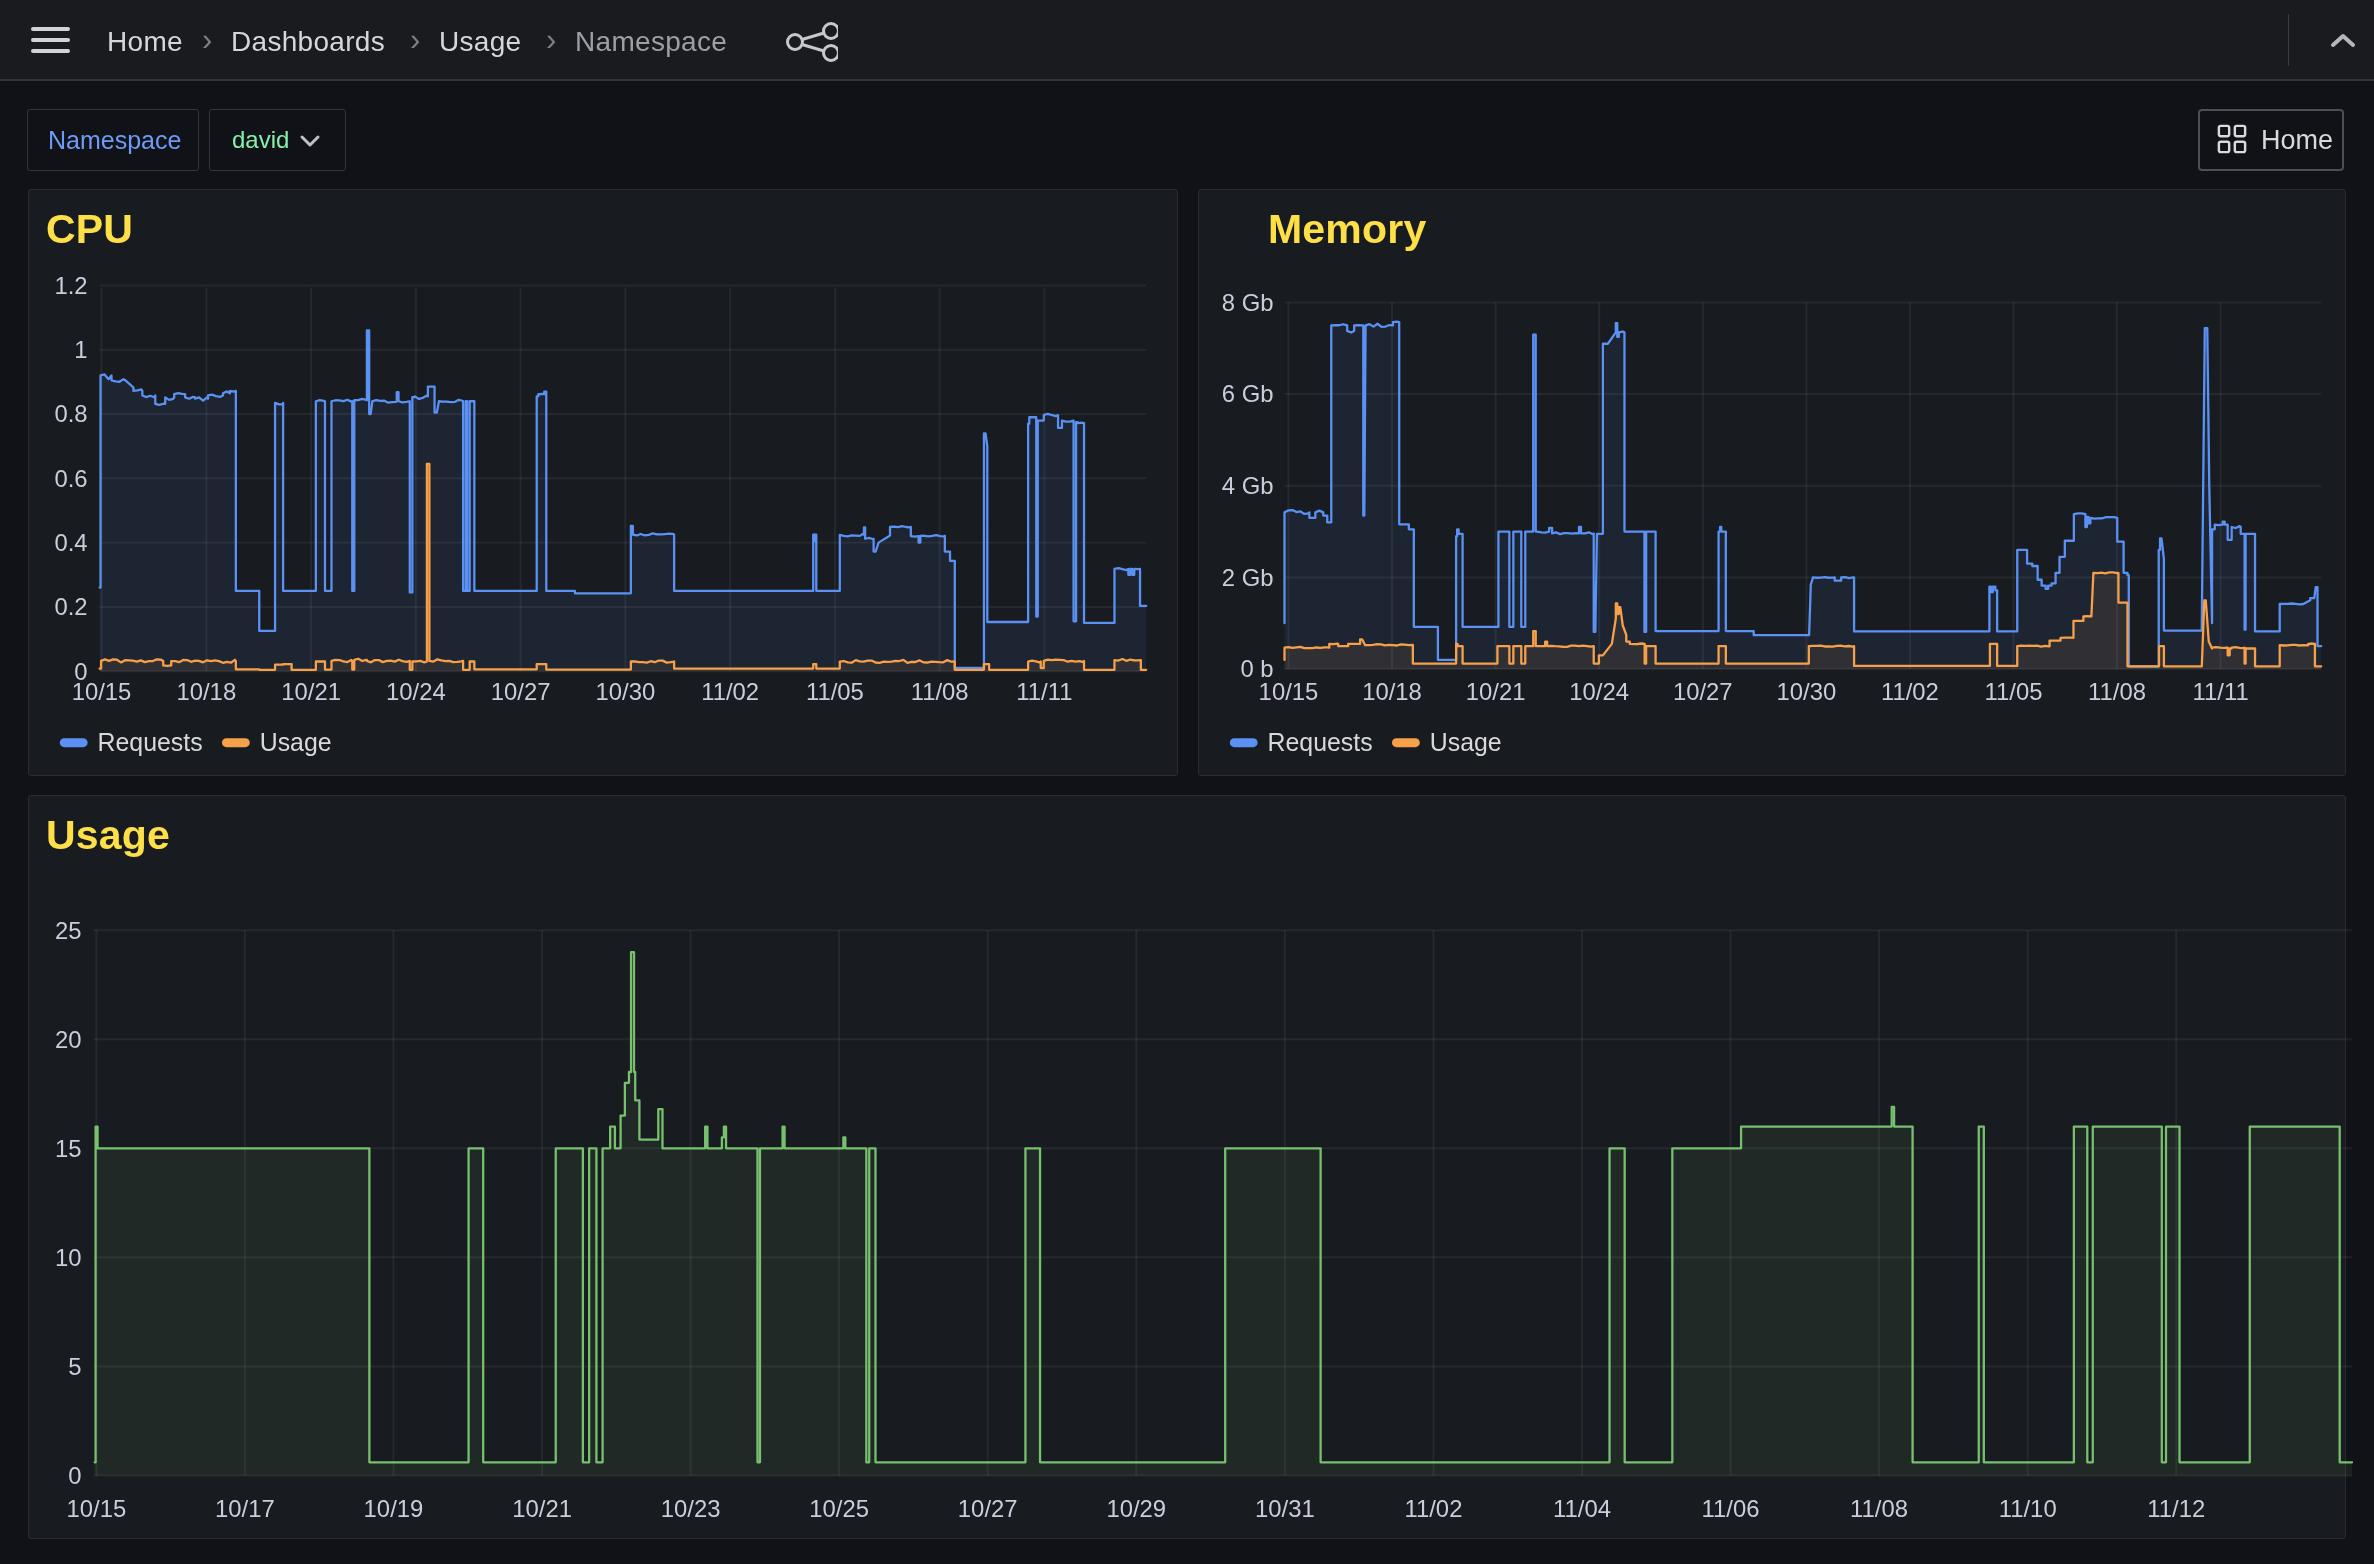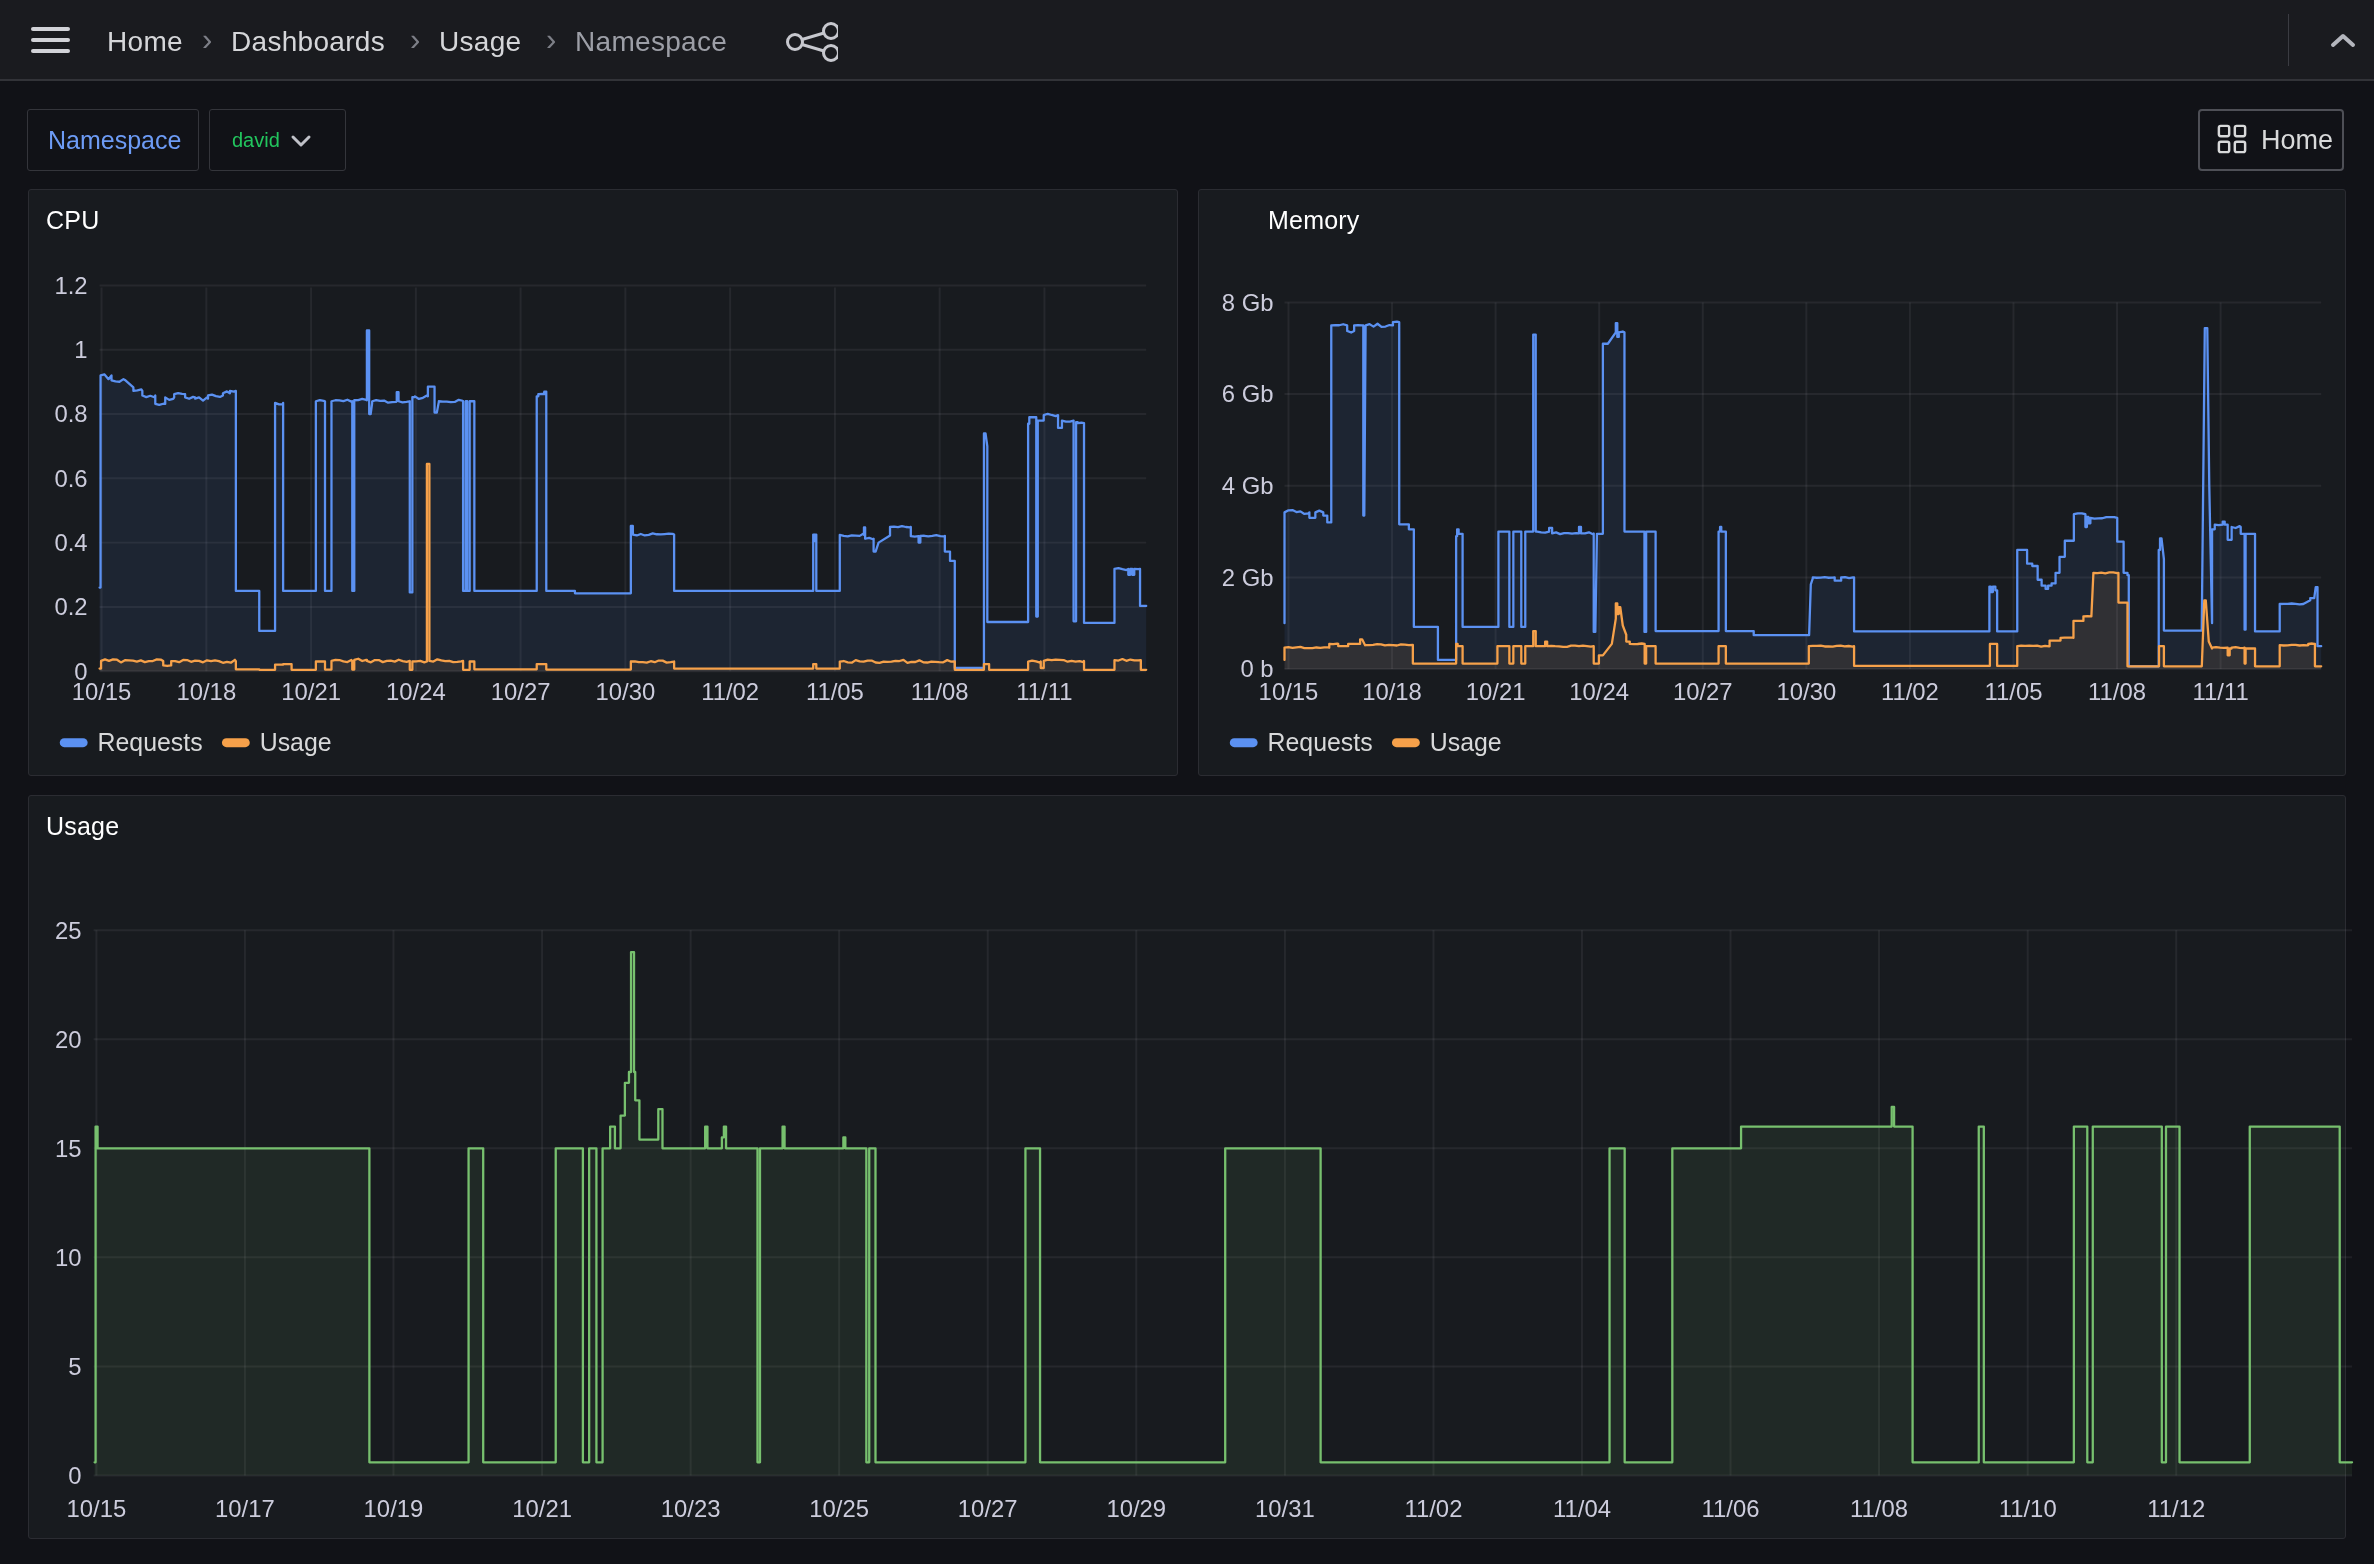--- a/index.html
+++ b/index.html
@@ -5,21 +5,21 @@
 html,body { width:2374px; height:1564px; background:#111217; overflow:hidden;
   font-family:"Liberation Sans",sans-serif; }
 .navbar { position:absolute; left:0; top:0; width:2374px; height:81px; background:#1a1b1f;
   border-bottom:2px solid #323338; }
 .burger span { position:absolute; left:0; width:39px; height:3.5px; background:#d2d3d8; border-radius:2px; }
 .crumb { position:absolute; top:26px; font-size:28px; color:#d5d6d9; letter-spacing:0.3px; }
 .crumbsep { position:absolute; top:22px; font-size:31px; color:#7d7f87; }
 .vbox { position:absolute; top:109px; height:62px; border:1px solid #34353b; border-radius:3px;
   display:flex; align-items:center; }
 .panel { position:absolute; background:#181b1f; border:1px solid #2b2c32; border-radius:3px; }
-.ptitle { position:absolute; font-size:25px; font-weight:400; color:#ffffff; letter-spacing:0.2px; }
+.ptitle { position:absolute; font-size:41px; font-weight:700; color:#fde047; letter-spacing:0.2px; }
 </style></head>
 <body>
 <div class="navbar"></div>
 <div class="burger" style="position:absolute;left:31px;top:27px;width:39px;height:28px">
   <span style="top:0"></span>
     <span style="top:11px"></span>
     <span style="top:22px"></span>
 </div>
 <div class="crumb" style="left:107px">Home</div>
 <div class="crumbsep" style="left:202px">›</div>
@@ -39,21 +39,21 @@
   </svg>
 <div style="position:absolute;left:2288px;top:14px;width:1px;height:52px;background:#3b3c42"></div>
 <svg width="28" height="18" viewBox="0 0 28 18" style="position:absolute;left:2329;top:32">
 <path d="M4 13 L14 4 L24 13" fill="none" stroke="#b4b6bd" stroke-width="4" stroke-linecap="round" stroke-linejoin="round"></path>
   </svg>
 
 <div class="vbox" style="left:27px;width:172px">
   <span style="padding-left:20px;font-size:25px;font-weight:500;color:#6d9bf5">Namespace</span>
 </div>
 <div class="vbox" style="left:209px;width:137px">
-  <span style="padding-left:22px;font-size:20px;color:#22c55e">david</span>
+  <span style="padding-left:22px;font-size:24px;color:#86efac">david</span>
   <span style="margin-left:10px;margin-top:6px"><svg width="22" height="14" viewBox="0 0 22 14">
 <path d="M3 3 L11 11 L19 3" fill="none" stroke="#c0c1c8" stroke-width="3" stroke-linecap="round" stroke-linejoin="round"></path>
       </svg></span>
 </div>
 <div class="vbox" style="left:2198px;width:146px;border:2px solid #4e4f56;border-radius:4px">
   <span style="padding-left:17px;margin-top:2px"><svg width="30" height="30" viewBox="0 0 32 32">
 <g stroke="#d8d9da" stroke-width="2.6" fill="none">
 <rect x="2" y="2" width="11" height="11" rx="2"></rect>
           <rect x="19" y="2" width="11" height="11" rx="2"></rect>
 <rect x="2" y="19" width="11" height="11" rx="2"></rect>

